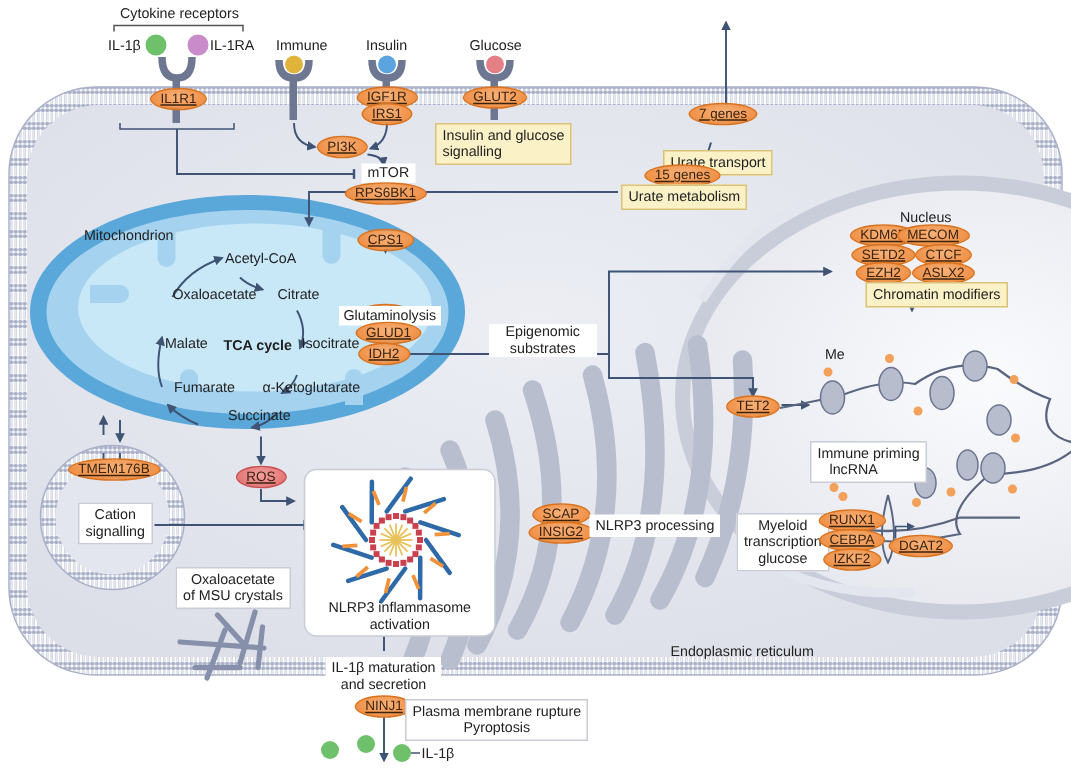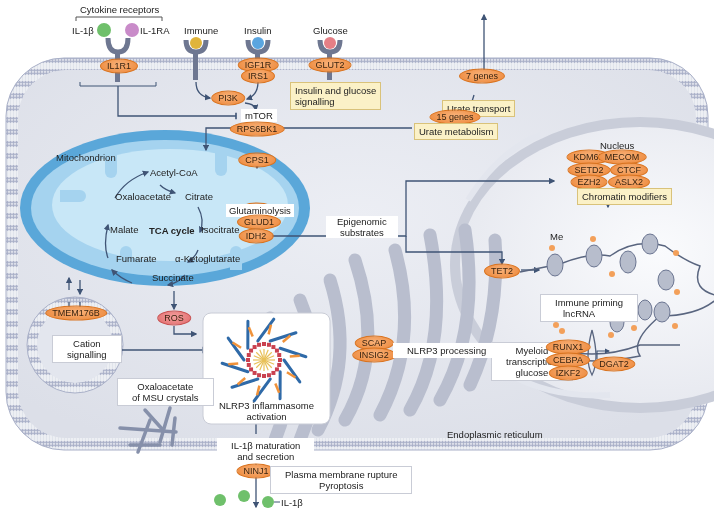--- a/index.html
+++ b/index.html
@@ -1,22 +1,22 @@
 <!DOCTYPE html>
 <html><head>
 <meta charset="utf-8">
 <style>
   html,body{margin:0;padding:0;background:#ffffff;}
   body{width:714px;height:516px;position:relative;overflow:hidden;font-family:"Liberation Sans",sans-serif;color:#222;}
   svg#scene{position:absolute;left:0;top:0;width:714px;height:516px;}
   .lbl{position:absolute;font-size:9.5px;line-height:11px;color:#222;white-space:nowrap;}
-  .pill{position:absolute;height:13px;line-height:13px;padding:0 6px;border-radius:50%;background:radial-gradient(ellipse at 50% 40%,#f8b27a,#ec8434);border:1px solid #d9731f;font-size:9px;color:#3a2410;text-align:center;white-space:nowrap;transform:translate(-50%,-50%);}
+  .pill{position:absolute;height:13px;line-height:13px;padding:0 6px;border-radius:50%;background:radial-gradient(ellipse at 50% 40%,#f8b27a,#ec8434);border:1px solid #d9731f;font-size:9px;color:#3a2410;text-align:center;white-space:nowrap;transform:translate(-50%,-50%);text-decoration:underline;}
   .pill.red{background:radial-gradient(ellipse at 50% 40%,#f3a0a0,#e06868);border-color:#c85050;}
   .ybox{position:absolute;background:#fbf1c7;border:1px solid #d9c27a;font-size:9.5px;line-height:11px;padding:2px 4px;color:#222;white-space:nowrap;}
-  .wbox{position:absolute;background:#ffffff;font-size:9.5px;line-height:11px;padding:2px 14px;color:#222;text-align:center;white-space:nowrap;}
+  .wbox{position:absolute;background:#ffffff;font-size:9.5px;line-height:11px;padding:2px 4px;color:#222;text-align:center;white-space:nowrap;}
   .wbox.border{border:1px solid #c9ccd6;}
   .bold{font-weight:bold;}
 </style>
 </head>
 <body>
 
 <svg id="scene" viewBox="0 0 714 516">
   <defs>
     <pattern id="lipid" width="3" height="12" patternUnits="userSpaceOnUse">
       <rect width="3" height="12" fill="#ffffff"></rect>

